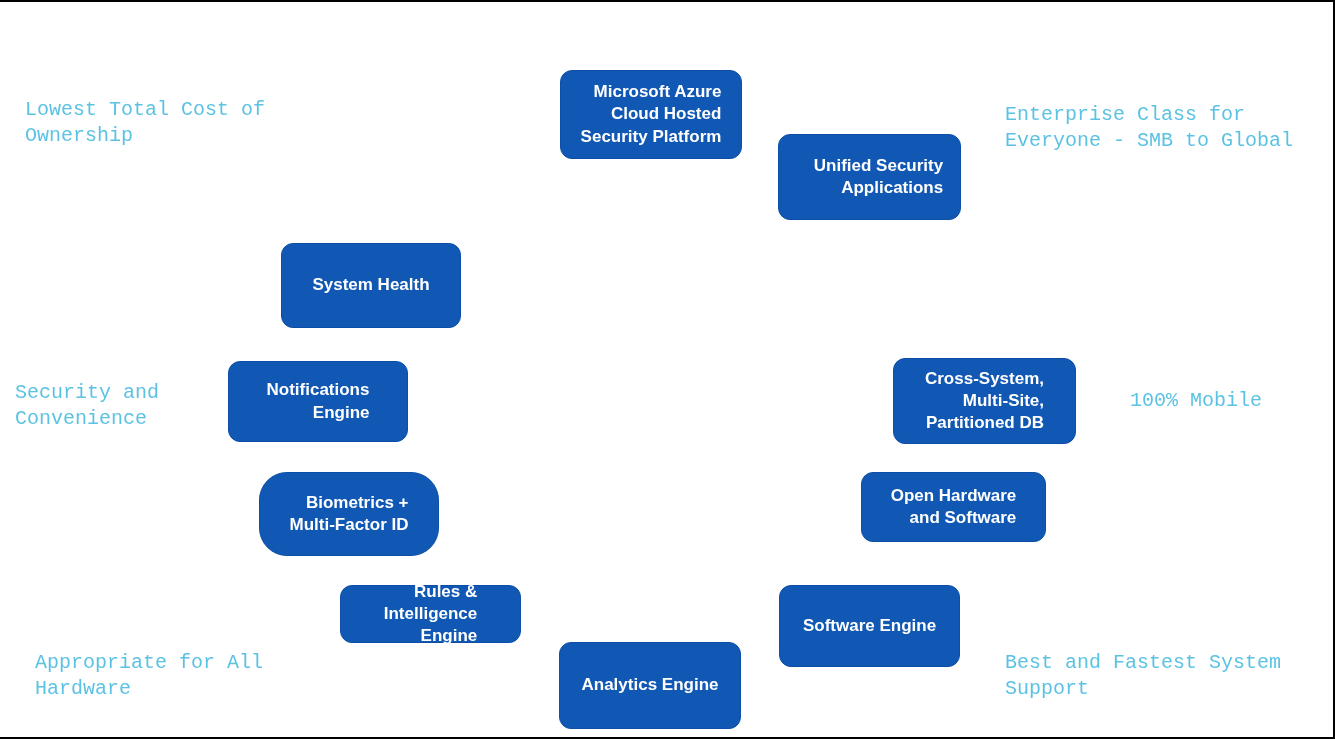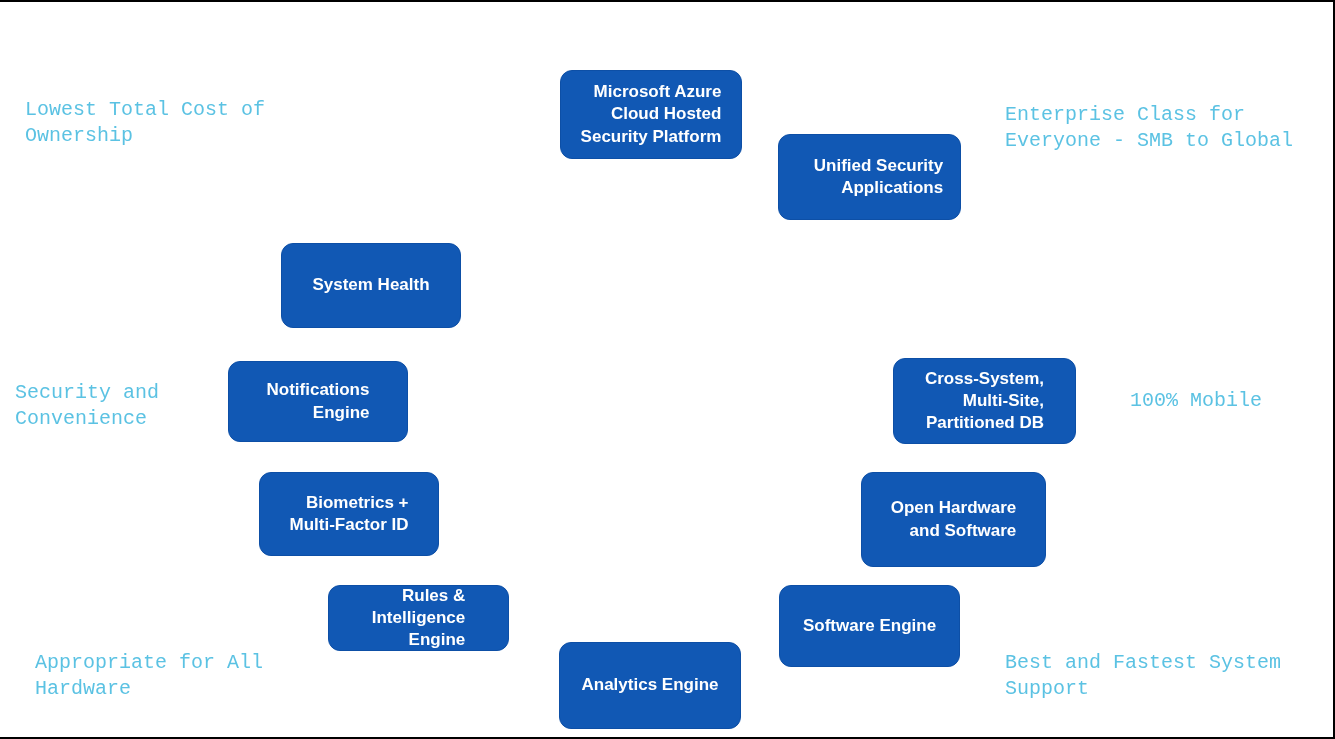--- a/index.html
+++ b/index.html
@@ -37,23 +37,23 @@
     font-family:Liberation Mono, monospace;
   }
   
   .pos-azure         { left:560px; top:68px;  width:182px; height:89px; }
   .pos-knowledgebase { left:340px; top:132px; width:181px; height:85px; }
   .pos-unified       { left:778px; top:132px; width:183px; height:86px;padding-left:18px; }
   .pos-system-health { left:259px; top:241px; width:180px; height:85px;margin-left:22px; }
   .pos-any-device    { left:861px; top:241px; width:184px; height:86px; }
   .pos-notifications { left:228px; top:359px; width:180px; height:81px; }
   .pos-cross-system  { left:893px; top:356px; width:183px; height:86px; }
-  .pos-biometrics    { left:259px; top:470px; width:180px; height:84px; }
-  .pos-open-hardware { left:861px; top:470px; width:185px; height:95px; }
-  .pos-rules         { left:328px; top:583px; width:181px; height:66px; }
+  .pos-biometrics    { left:259px; top:470px; width:180px; height:84px;border-radius:28px; }
+  .pos-open-hardware { left:861px; top:470px; width:185px; height:70px; }
+  .pos-rules         { left:340px; top:583px; width:181px; height:58px; }
   .pos-reporting     { left:779px; top:583px; width:181px; height:82px; }
   .pos-analytics     { left:559px; top:640px; width:182px; height:87px; }
   
   .pos-cap-lowest     { left:25px;   top:95px;  width:280px; }
   .pos-cap-enterprise { left:1005px; top:100px; width:320px; }
   .pos-cap-security   { left:15px;   top:350px; width:170px;margin-top:28px; }
   .pos-cap-mobile     { left:1130px; top:386px; width:180px; }
   .pos-cap-verticals  { left:35px;   top:648px; width:260px; }
   .pos-cap-support    { left:1005px; top:648px; width:320px; }
 </style>

